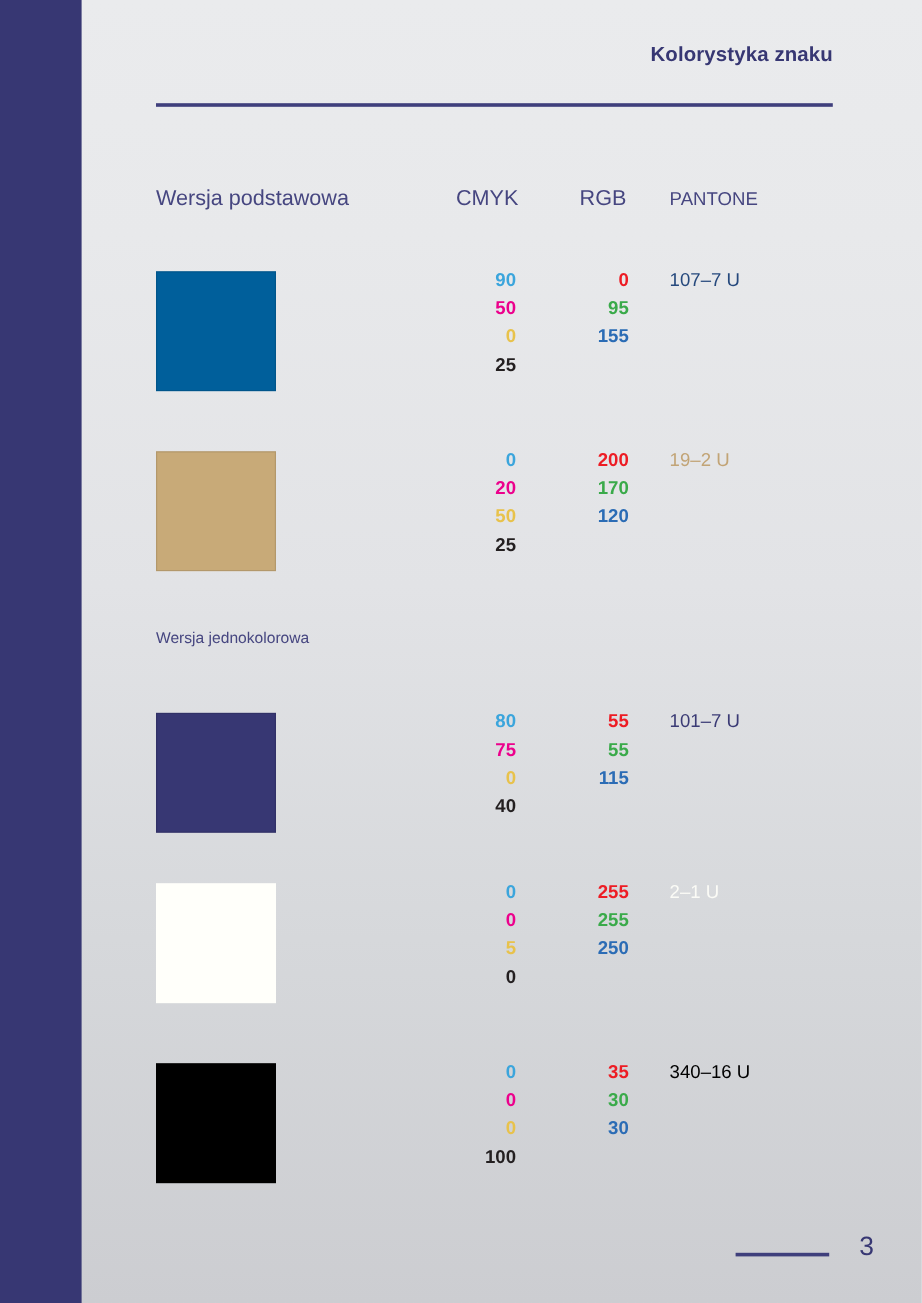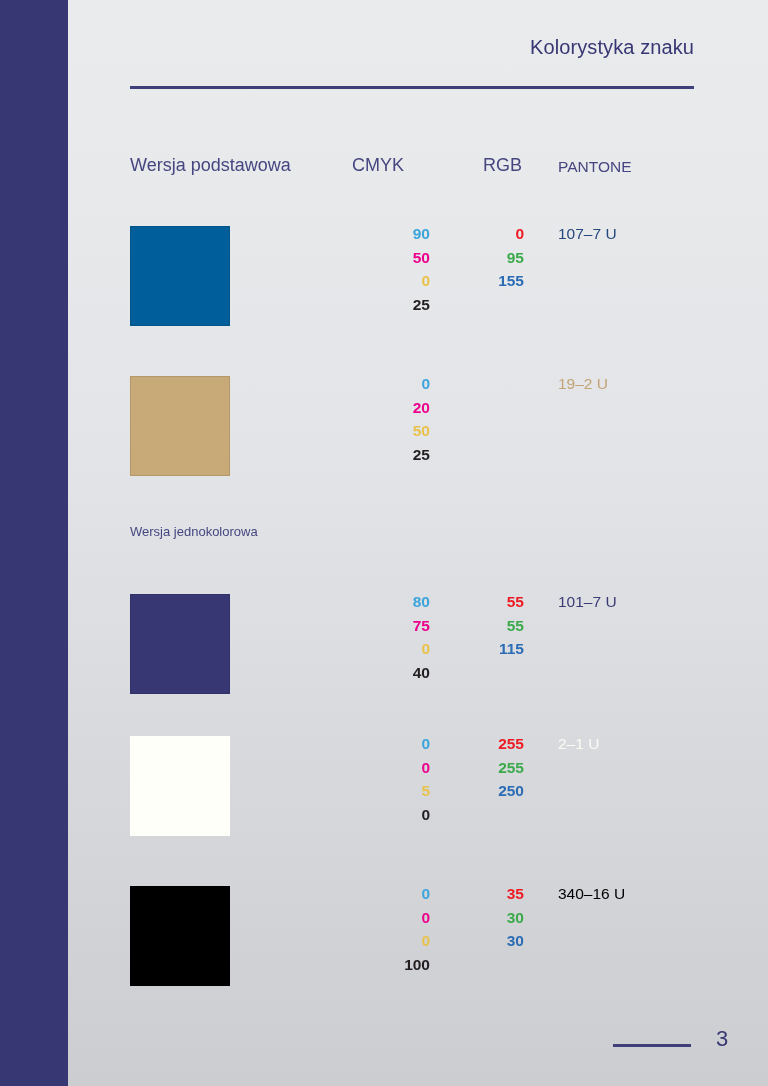--- a/index.html
+++ b/index.html
@@ -34,22 +34,22 @@
     top: 0;
     width: 700px;
     height: 1086px;
   }
 
   
   .page-title {
     position: absolute;
     right: 74px;
     top: 36px;
-    font-size: 20px;
-    font-weight: normal;
+    font-size: 17px;
+    font-weight: bold;
     color: #373773;
     letter-spacing: 0.1px;
     white-space: nowrap;
   }
   .header-rule {
     position: absolute;
     left: 62px;
     top: 86px;
     width: 564px;
     height: 3px;
@@ -57,21 +57,21 @@
   }
 
   
   .col-head {
     position: absolute;
     font-size: 18px;
     color: #464680;
     white-space: nowrap;
   }
   .col-head.section-label { left: 62px; }
-  .col-head.cmyk { left: 284px; }
+  .col-head.cmyk { left: 312px; }
   .col-head.rgb  { left: 415px; }
   .col-head.pantone { left: 490px; }
 
   .section-title {
     position: absolute;
     left: 62px;
     font-size: 13px;
     color: #464680;
     white-space: nowrap;
   }
@@ -181,20 +181,25 @@
     </div>
 
     <div class="row" style="top:376px">
       <div class="swatch bordered" style="background:#c8aa78"></div>
       <div class="cmyk-stack">
         <span class="num c-c">0</span>
         <span class="num c-m">20</span>
         <span class="num c-y">50</span>
         <span class="num c-k">25</span>
       </div>
+      <div class="rgb-stack">
+        <span class="num c-r">200</span>
+        <span class="num c-g">170</span>
+        <span class="num c-b">120</span>
+      </div>
       <div class="pantone" style="color:#c2a476">19–2 U</div>
     </div>
 
     <div class="section-title" style="top:524px">Wersja jednokolorowa</div>
 
     <div class="row" style="top:594px">
       <div class="swatch bordered" style="background:#373773"></div>
       <div class="cmyk-stack">
         <span class="num c-c">80</span>
         <span class="num c-m">75</span>

